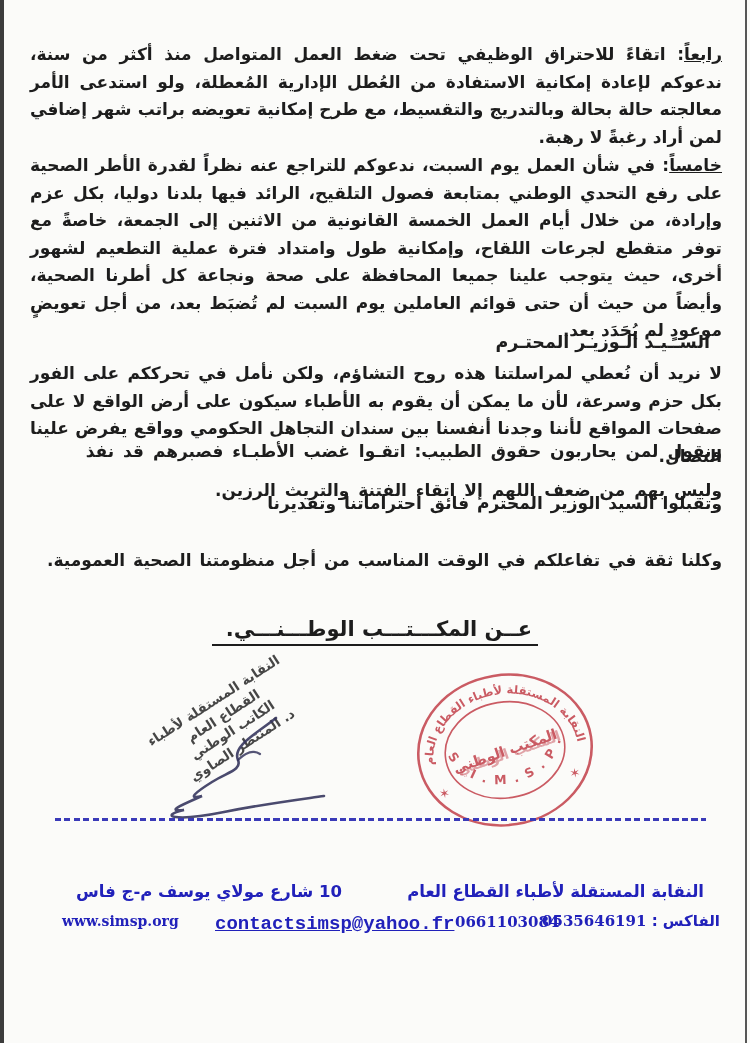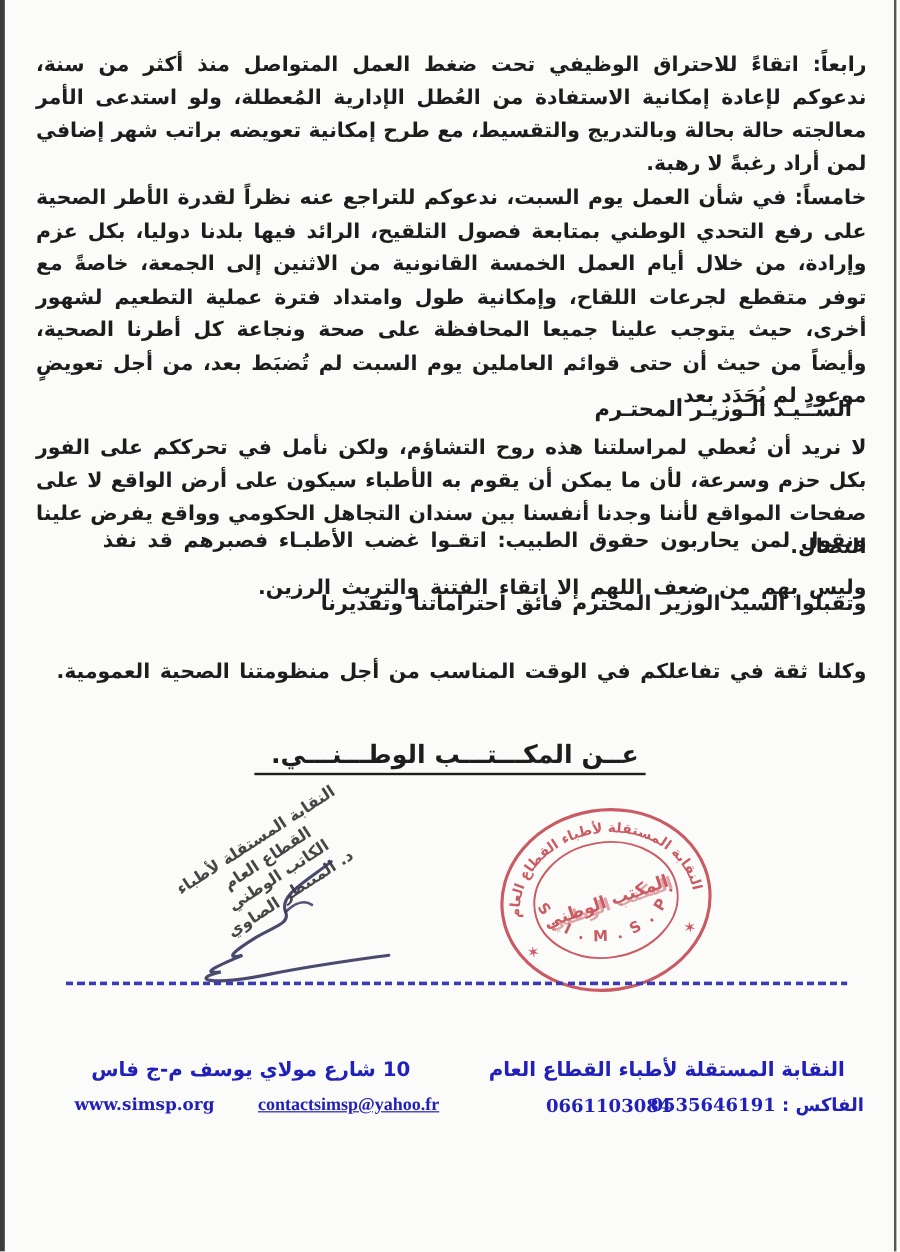--- a/index.html
+++ b/index.html
@@ -11,21 +11,21 @@
   .edge{position:absolute;top:0;height:100%;background:#3c3c3c;}
   .edge-left{left:0;width:4px;}
   .edge-right{right:3px;width:2px;background:#565656;}
 
   .arb{direction:rtl;unicode-bidi:embed;color:#1d1d1d;font-weight:bold;}
   .para{
     position:absolute;right:28px;width:692px;
     font-size:17px;line-height:27.5px;text-align:justify;
     letter-spacing:.1px;
   }
-  .para .lead{}
+  .para .lead{text-decoration:underline;}
   .heading-minister{
     position:absolute;right:40px;width:692px;
     font-size:17.5px;letter-spacing:.5px;
   }
   .line2{position:absolute;right:28px;width:692px;font-size:17px;line-height:27.5px;}
   .office-heading{
     position:absolute;top:617px;left:0;width:100%;text-align:center;
     font-size:21px;
   }
   .office-heading span{
@@ -51,21 +51,21 @@
     position:absolute;left:55px;right:44px;top:818px;height:3px;
     background:repeating-linear-gradient(90deg,#3a3ab8 0 6px,rgba(0,0,0,0) 6px 9.5px);
   }
 
   .footer{color:#2121ba;font-weight:bold;margin-top:48px;}
   .f-org{position:absolute;top:834px;right:46px;font-size:16.5px;}
   .f-address{position:absolute;top:834px;left:76px;font-size:16.5px;}
   .f-fax{position:absolute;top:864px;right:30px;font-size:15px;}
   .f-fax .num{font-family:"DejaVu Serif",serif;}
   .f-phone{position:absolute;top:865px;left:455px;font-size:15px;font-family:"DejaVu Serif",serif;}
-  .f-email{position:absolute;top:865px;left:215px;font-size:15px;font-family:Liberation Serif, serif;text-decoration:underline;}
+  .f-email{position:absolute;top:865px;left:215px;font-size:19px;font-family:Liberation Mono, monospace;text-decoration:underline;}
   .f-web{position:absolute;top:865px;left:62px;font-size:14px;font-family:"DejaVu Serif",serif;}
 </style>
 </head>
 <body>
 
 <div class="edge edge-left"></div>
 <div class="edge edge-right"></div>
 
 <div class="para arb" style="top:41px">
   <span class="lead">رابعاً</span><span>: </span><span>اتقاءً للاحتراق الوظيفي تحت ضغط العمل المتواصل منذ أكثر من سنة، ندعوكم لإعادة إمكانية الاستفادة من العُطل الإدارية المُعطلة، ولو استدعى الأمر معالجته حالة بحالة وبالتدريج والتقسيط، مع طرح إمكانية تعويضه براتب شهر إضافي لمن أراد رغبةً لا رهبة.</span>

